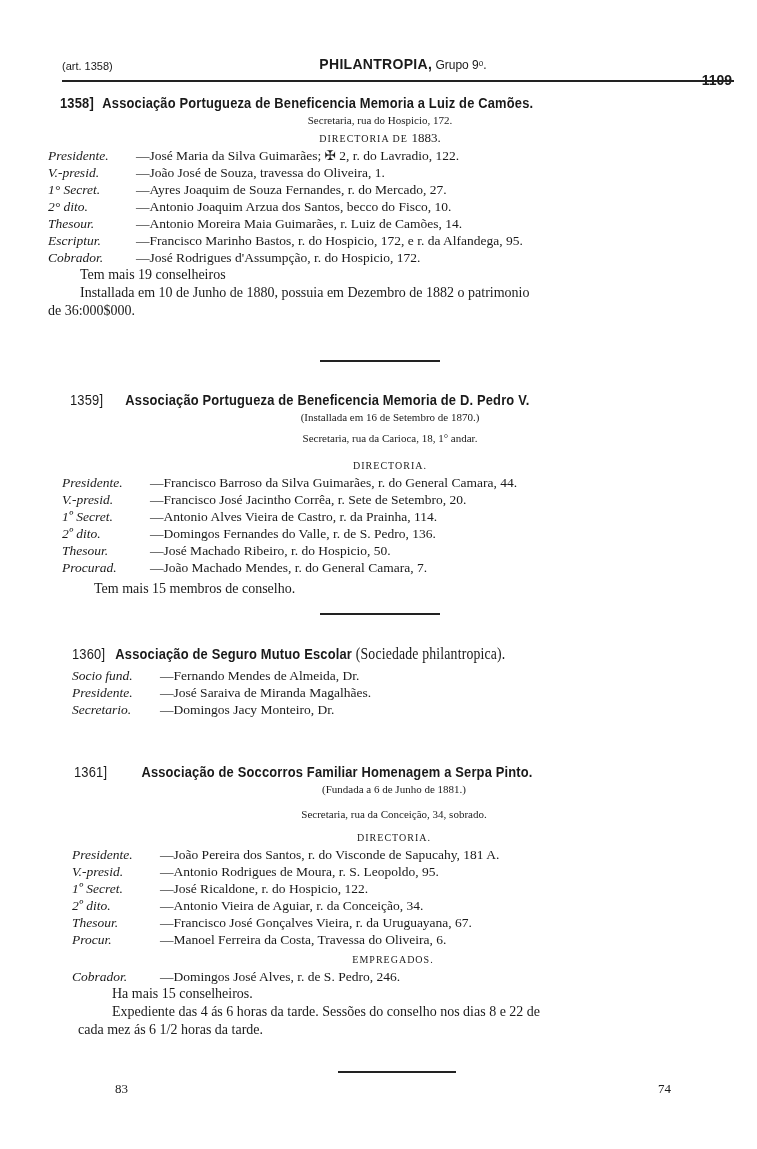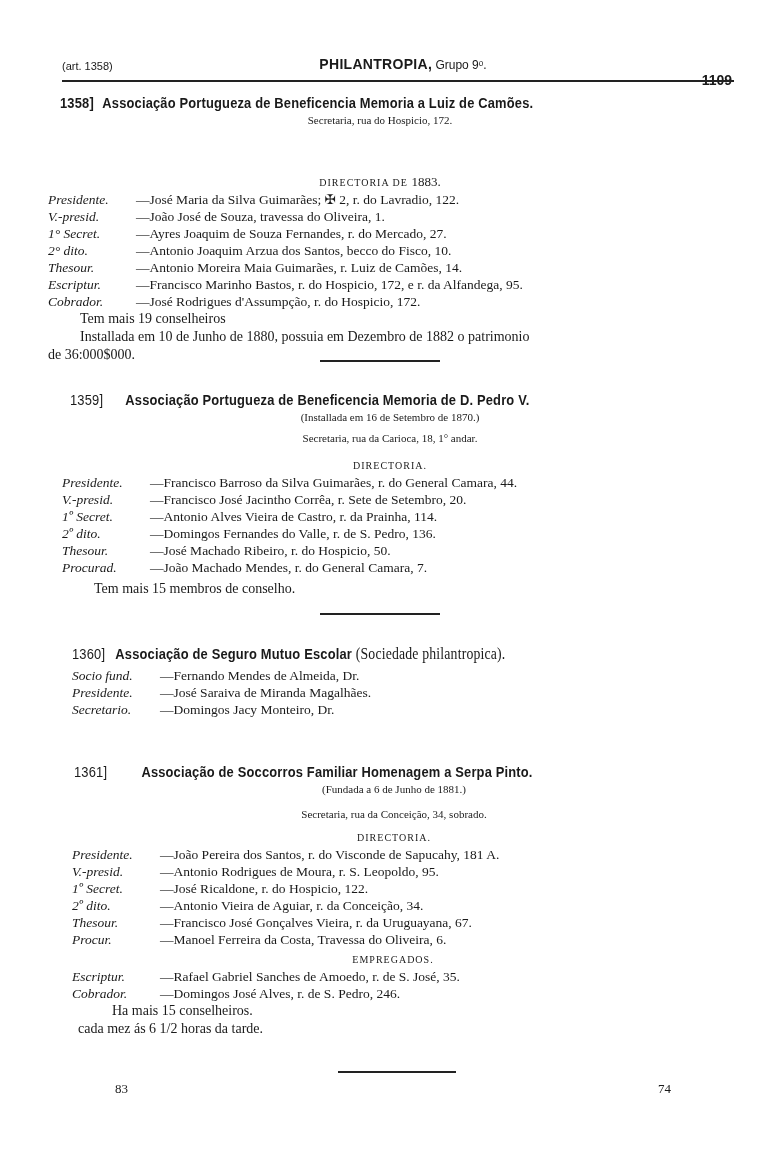--- a/index.html
+++ b/index.html
@@ -24,21 +24,21 @@
     .entry { position: absolute; left: 60px; width: 640px; }
     .entry-title {
       font-family: "Liberation Sans", sans-serif; font-weight: 700;
       font-size: 15px; transform: scaleX(0.86); transform-origin: left;
       white-space: nowrap; letter-spacing: 0.2px;
     }
     .entry-title .num { font-weight: 700; margin-right: 6px; }
     .entry-title .num.light { font-weight: 400; margin-right: 22px; }
     .entry-title .suffix { font-family: "Liberation Serif", serif; font-weight: 400; font-size: 16px; }
     .center-line { text-align: center; font-size: 11px; line-height: 19px; }
-    .small-caps { text-align: center; font-size: 10px; letter-spacing: 1px; line-height: 16px; margin-top: 44px; }
+    .small-caps { text-align: center; font-size: 10px; letter-spacing: 1px; line-height: 16px; }
     .small-caps .yr { font-size: 13px; letter-spacing: 0; }
 
     .row { font-size: 13.5px; line-height: 17px; white-space: nowrap; position: relative; }
     .row .role { font-style: italic; display: inline-block; width: 88px; }
     .row .person { }
     .note { font-size: 14px; line-height: 18px; padding-left: 32px; }
     .note.noindent { padding-left: 0; }
     .rule-mid { position: absolute; height: 2px; background: #222; width: 120px; left: 320px; }
 
     .folio { position: absolute; font-size: 13px; top: 1081px; }
@@ -125,23 +125,23 @@
     <div class="center-line" style="margin-top:6px;">Secretaria, rua da Conceição, 34, sobrado.</div>
     <div class="small-caps" style="margin-top:6px;">DIRECTORIA.</div>
     <div style="margin-left:-2px;">
       <div class="row"><span class="role">Presidente.</span><span class="person">—João Pereira dos Santos, r. do Visconde de Sapucahy, 181 A.</span></div>
       <div class="row"><span class="role">V.-presid.</span><span class="person">—Antonio Rodrigues de Moura, r. S. Leopoldo, 95.</span></div>
       <div class="row"><span class="role">1º Secret.</span><span class="person">—José Ricaldone, r. do Hospicio, 122.</span></div>
       <div class="row"><span class="role">2º dito.</span><span class="person">—Antonio Vieira de Aguiar, r. da Conceição, 34.</span></div>
       <div class="row"><span class="role">Thesour.</span><span class="person">—Francisco José Gonçalves Vieira, r. da Uruguayana, 67.</span></div>
       <div class="row"><span class="role">Procur.</span><span class="person">—Manoel Ferreira da Costa, Travessa do Oliveira, 6.</span></div>
       <div class="small-caps" style="margin-top:4px;">EMPREGADOS.</div>
-      <div class="row"><span class="role">Escriptur.</span><span class="person">—Rafael Gabriel Sanches de Amoedo, r. de S. José, 35.</span></div>
       <div class="row"><span class="role">Cobrador.</span><span class="person">—Domingos José Alves, r. de S. Pedro, 246.</span></div>
       <div class="note" style="padding-left:40px;">Ha mais 15 conselheiros.</div>
+      <div class="note" style="padding-left:40px;">Expediente das 4 ás 6 horas da tarde.  Sessões do conselho nos dias 8 e 22 de</div>
       <div class="note noindent" style="padding-left:6px;">cada mez ás 6 1/2 horas da tarde.</div>
     </div>
   </div>
   <div class="rule-mid" style="top:1071px; width:118px; left:338px;"></div>
 
   <span class="folio" style="left:115px;">83</span>
   <span class="folio" style="left:658px;">74</span>
 </div>
 
 </body></html>

